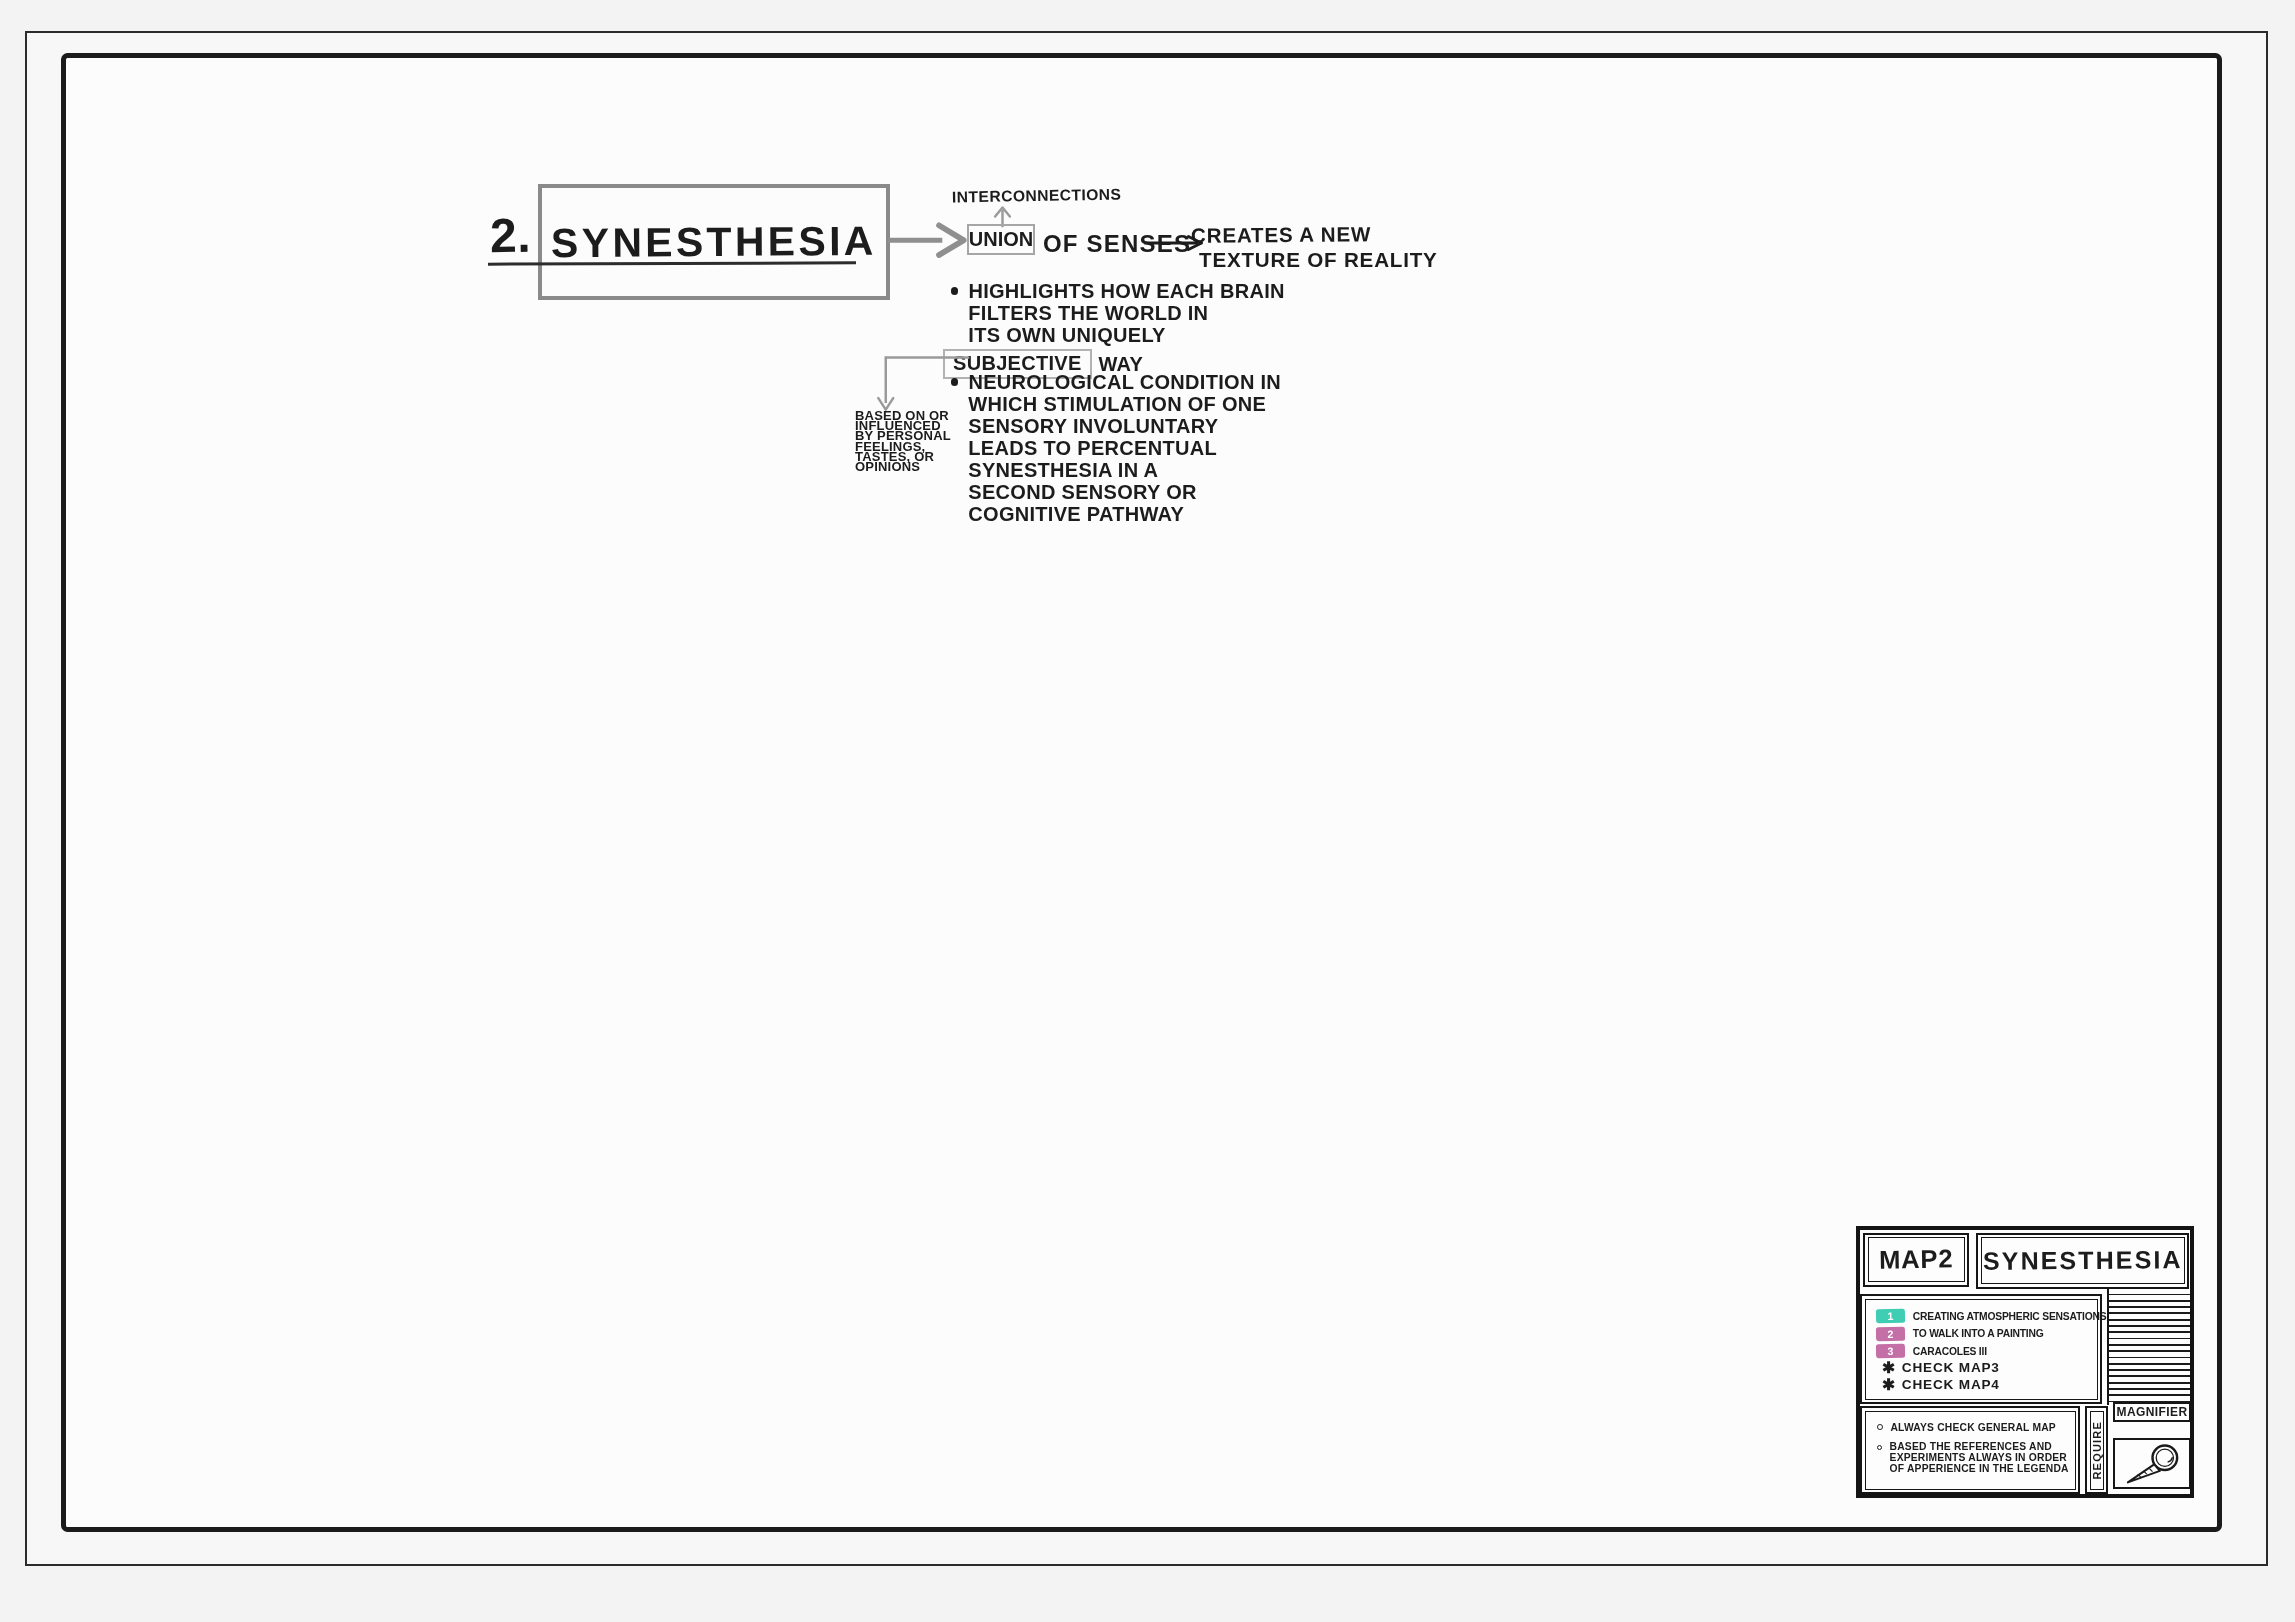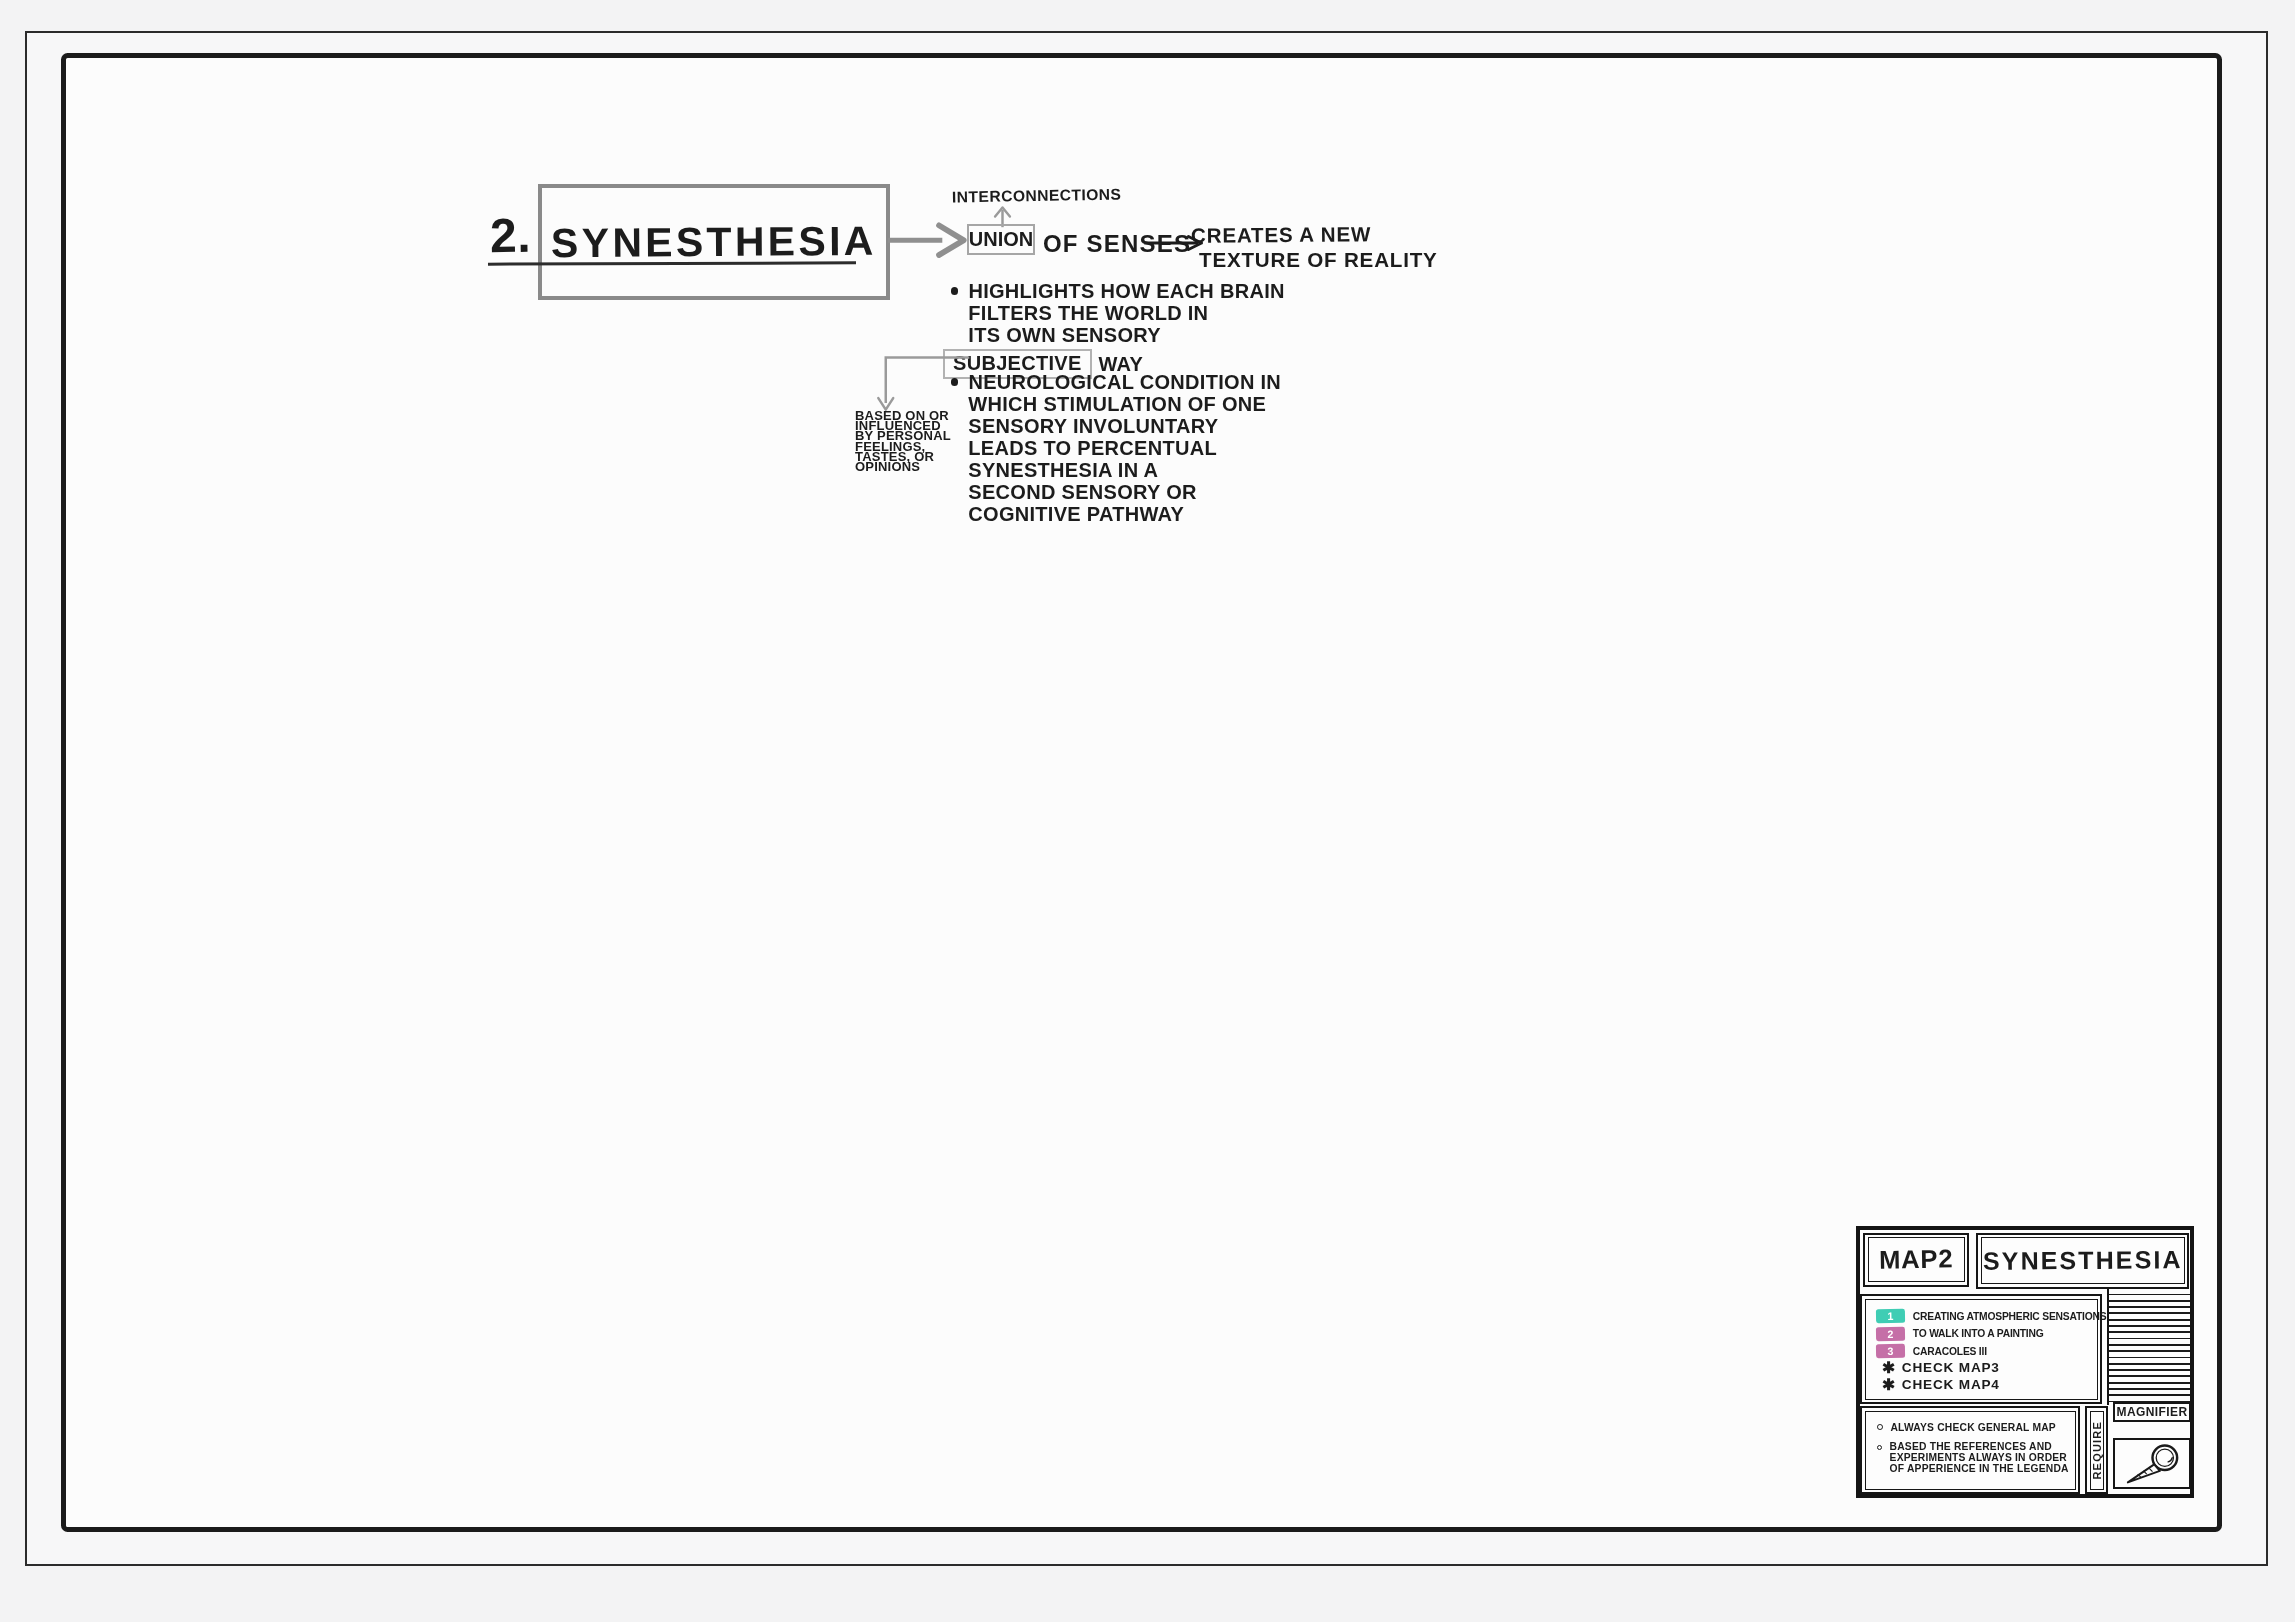--- a/index.html
+++ b/index.html
@@ -121,21 +121,21 @@
 
   <div class="abs creates-1">CREATES A NEW</div>
   <div class="abs creates-2">TEXTURE OF REALITY</div>
 
   <div class="abs bullet-block bullet1">
     <div class="b-row">
         <span class="dot"></span>
       <span>HIGHLIGHTS HOW EACH BRAIN</span>
       </div>
     <div class="indent">FILTERS THE WORLD IN</div>
-    <div class="indent">ITS OWN SENSORY</div>
+    <div class="indent">ITS OWN UNIQUELY</div>
     <div class="b-row indent subj-row">
       <span class="word-box"><span>SUBJECTIVE</span></span>
       <span>WAY</span>
     </div>
   </div>
 
   <svg class="abs" style="left:875px; top:350px;" width="96" height="68" viewBox="0 0 116 82">
     <path d="M 114 9 L 13 9 L 13 64" stroke="#9a9a9a" stroke-width="3" fill="none"></path>
     <polyline points="4,58 13,72 22,58" stroke="#9a9a9a" stroke-width="3" fill="none" stroke-linecap="round" stroke-linejoin="round"></polyline>
   </svg>

